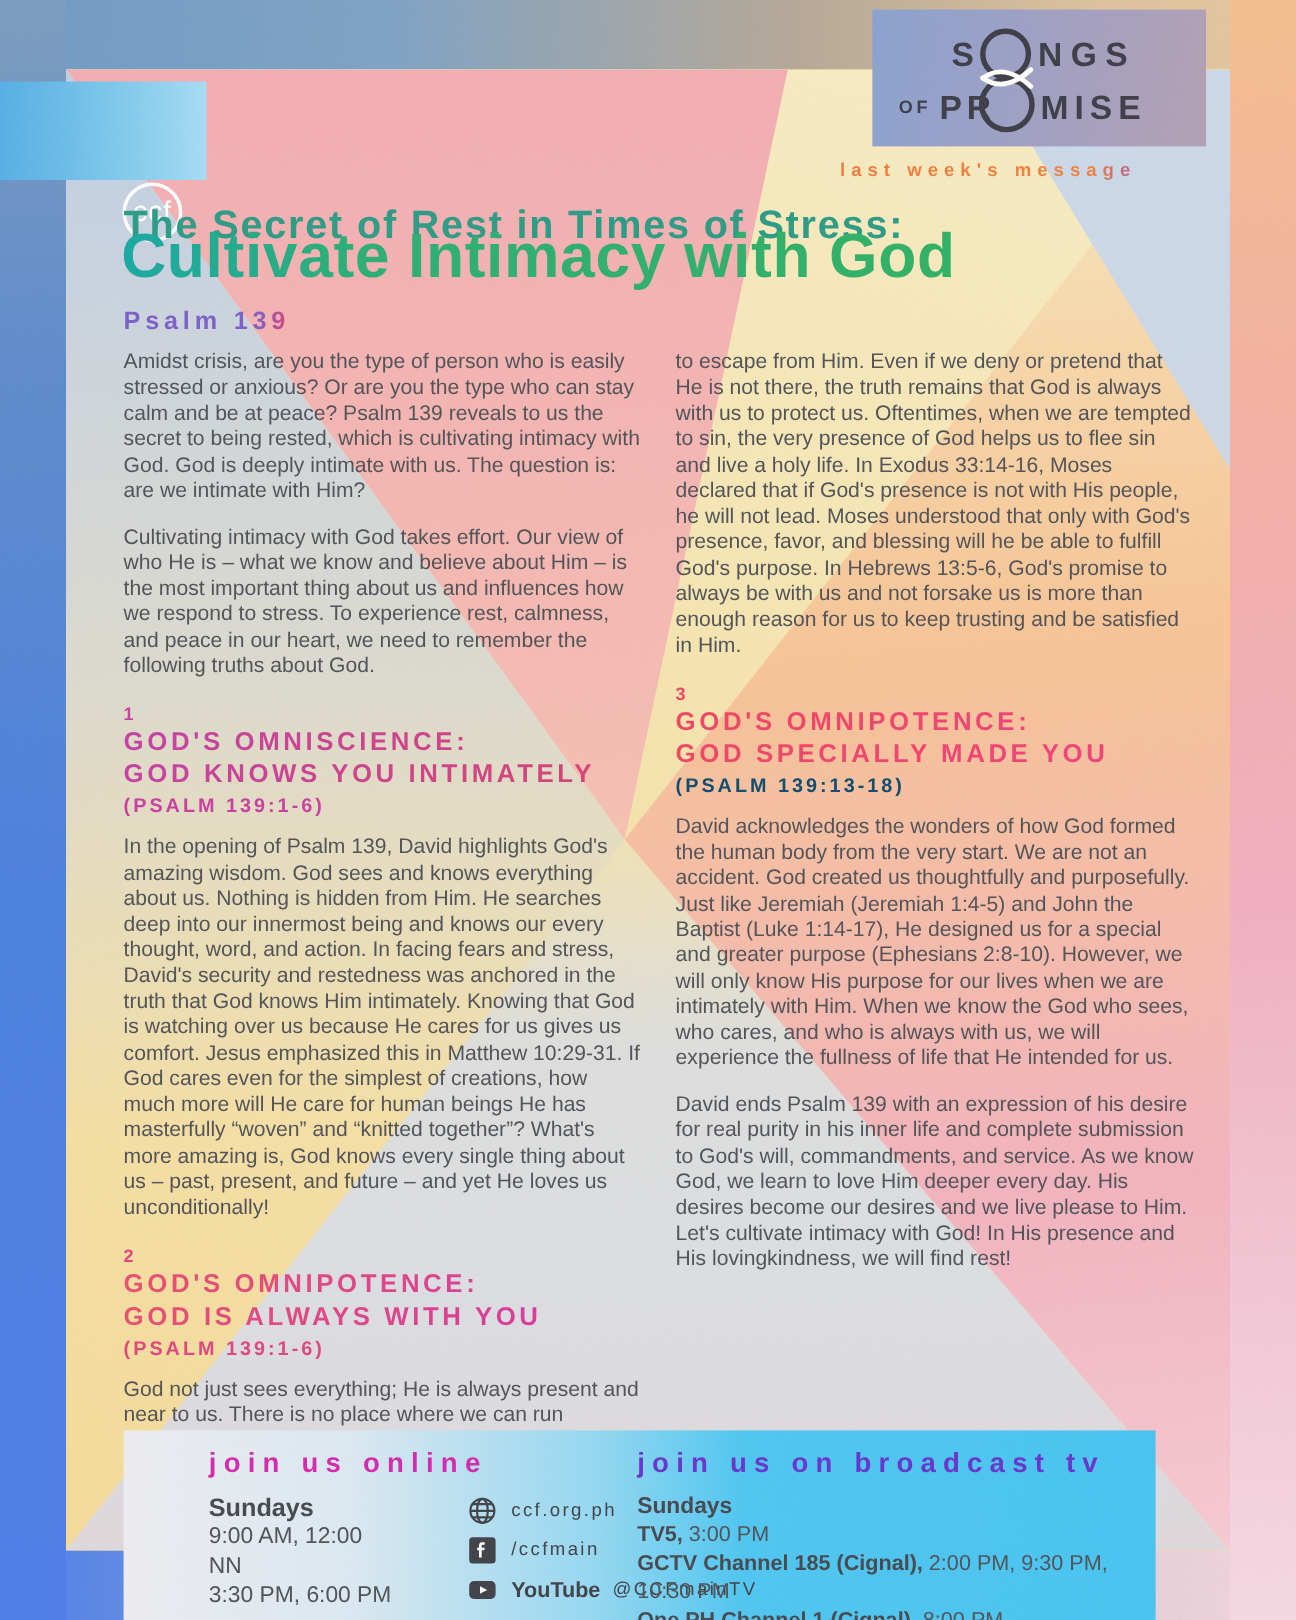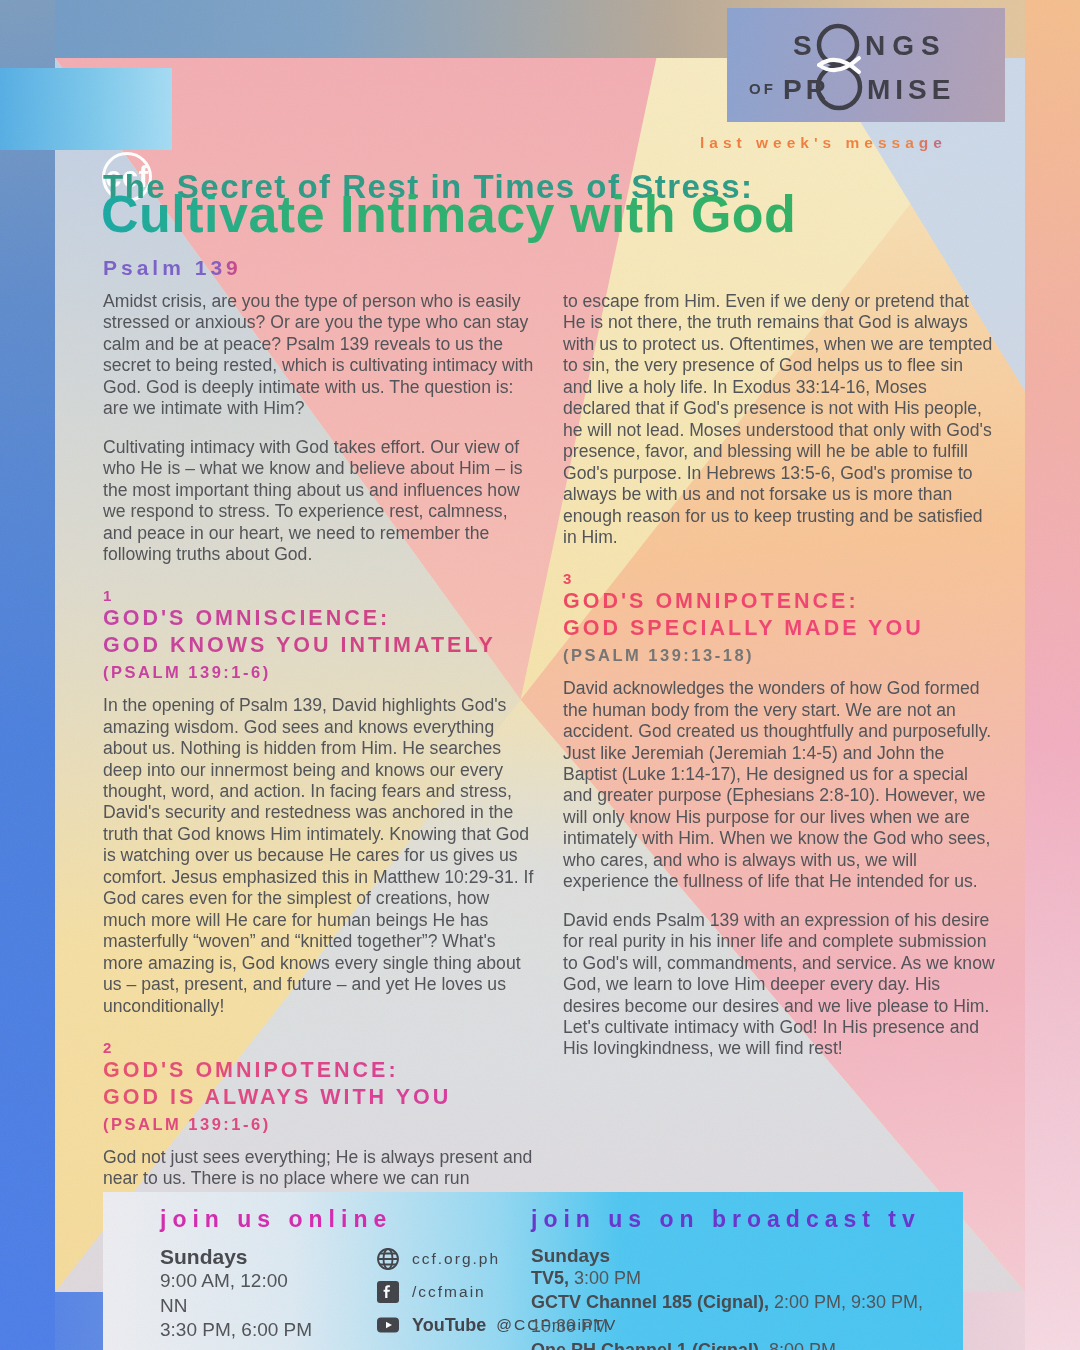--- a/index.html
+++ b/index.html
@@ -32,21 +32,21 @@
     clip-path:polygon(0% 100%,48% 52%,100% 100%);}
   #tri-corner-tr{background:linear-gradient(195deg,#CBD8E9 0%,rgba(203,216,233,.85) 60%,rgba(203,216,233,0) 100%);
     clip-path:polygon(79% 0%,100% 0%,100% 27%);}
   
   #grain{position:absolute;left:0;top:0;width:1080px;height:1350px;opacity:.07;pointer-events:none;}
   
   #ccf-box{position:absolute;left:0;top:68px;width:172px;height:82px;
     background:linear-gradient(90deg,#54AEE4 0%,#7CC8EC 55%,#A5DCF4 100%);}
   #ccf-circle{position:absolute;left:102px;top:84px;width:50px;height:50px;border:3px solid #fff;
     border-radius:50%;display:flex;align-items:center;justify-content:center;}
-  #ccf-circle span{color:#fff;font-size:29px;font-weight:bold;letter-spacing:.5px;}
+  #ccf-circle span{color:#fff;font-size:24px;font-weight:normal;letter-spacing:.5px;}
   
   #sop-box{position:absolute;left:727px;top:8px;width:278px;height:114px;
     background:linear-gradient(100deg,#8AA2D0 0%,#A49FC0 60%,#B2A0B4 100%);
     display:flex;align-items:center;justify-content:center;}
   #tagline{position:absolute;left:700px;top:134px;width:282px;text-align:left;
     font-size:15.5px;font-weight:bold;letter-spacing:5px;
     background:linear-gradient(90deg,#F2793B 0%,#F0813D 74%,#8A4BD0 98%);
     -webkit-background-clip:text;background-clip:text;color:transparent;}
   
   #kicker{position:absolute;left:103px;top:168px;font-size:33px;font-weight:bold;
@@ -62,26 +62,26 @@
   #col-left{left:103px;}
   #col-right{left:563px;}
   .col p{margin:0 0 17px 0;}
   .sec{margin-top:23px;margin-bottom:13px;}
   .sec .num{font-size:15px;font-weight:bold;letter-spacing:2px;line-height:1.1;}
   .sec .hlines{font-size:21.5px;font-weight:bold;letter-spacing:3px;line-height:1.26;
     -webkit-background-clip:text;background-clip:text;color:transparent;}
   .sec .ref{font-size:16.5px;font-weight:bold;letter-spacing:2.5px;margin-top:3px;}
   #sec1 .num{color:#C9409B;} #sec1 .hlines{background-image:linear-gradient(115deg,#C43FA6 0%,#D8416F 100%);} #sec1 .ref{color:#C93DA0;}
   #sec2 .num{color:#E0447E;} #sec2 .hlines{background-image:linear-gradient(115deg,#E8506B 0%,#D433A8 100%);} #sec2 .ref{color:#E0457E;}
-  #sec3 .num{color:#EF4560;} #sec3 .hlines{background-image:linear-gradient(115deg,#EF4560 0%,#F33E7E 100%);} #sec3 .ref{color:#737373;}
+  #sec3 .num{color:#EF4560;} #sec3 .hlines{background-image:linear-gradient(115deg,#EF4560 0%,#F33E7E 100%);} #sec3 .ref{color:#0c4a6e;}
   
   #footer-bar{position:absolute;left:103px;top:1192px;width:860px;height:158px;
     background:linear-gradient(90deg,#EDEDF1 0%,#DCE9F2 22%,#93D8F2 46%,#4EC6F1 60%,#47C4F2 100%);}
   .f-heading{font-size:23px;font-weight:bold;letter-spacing:6px;}
-  #online-block{position:absolute;left:57px;top:14px;}
+  #online-block{position:absolute;left:71px;top:14px;}
   #online-heading{color:#D428AE;}
   #online-cols{display:flex;margin-top:12px;}
   #sched-online{width:158px;color:#45474D;}
   .f-day{font-size:21px;font-weight:bold;color:#45474D;}
   .f-time{font-size:19px;color:#4F5156;line-height:1.3;}
   #social-col{margin-left:58px;padding-top:2px;}
   .social-row{display:flex;align-items:center;margin-bottom:9px;color:#3F4147;}
   .social-row .icn{width:24px;height:24px;margin-right:12px;flex:0 0 auto;}
   .social-label{font-size:15.5px;letter-spacing:2px;}
   .yt-word{font-size:18px;font-weight:bold;letter-spacing:0;margin-right:10px;}

